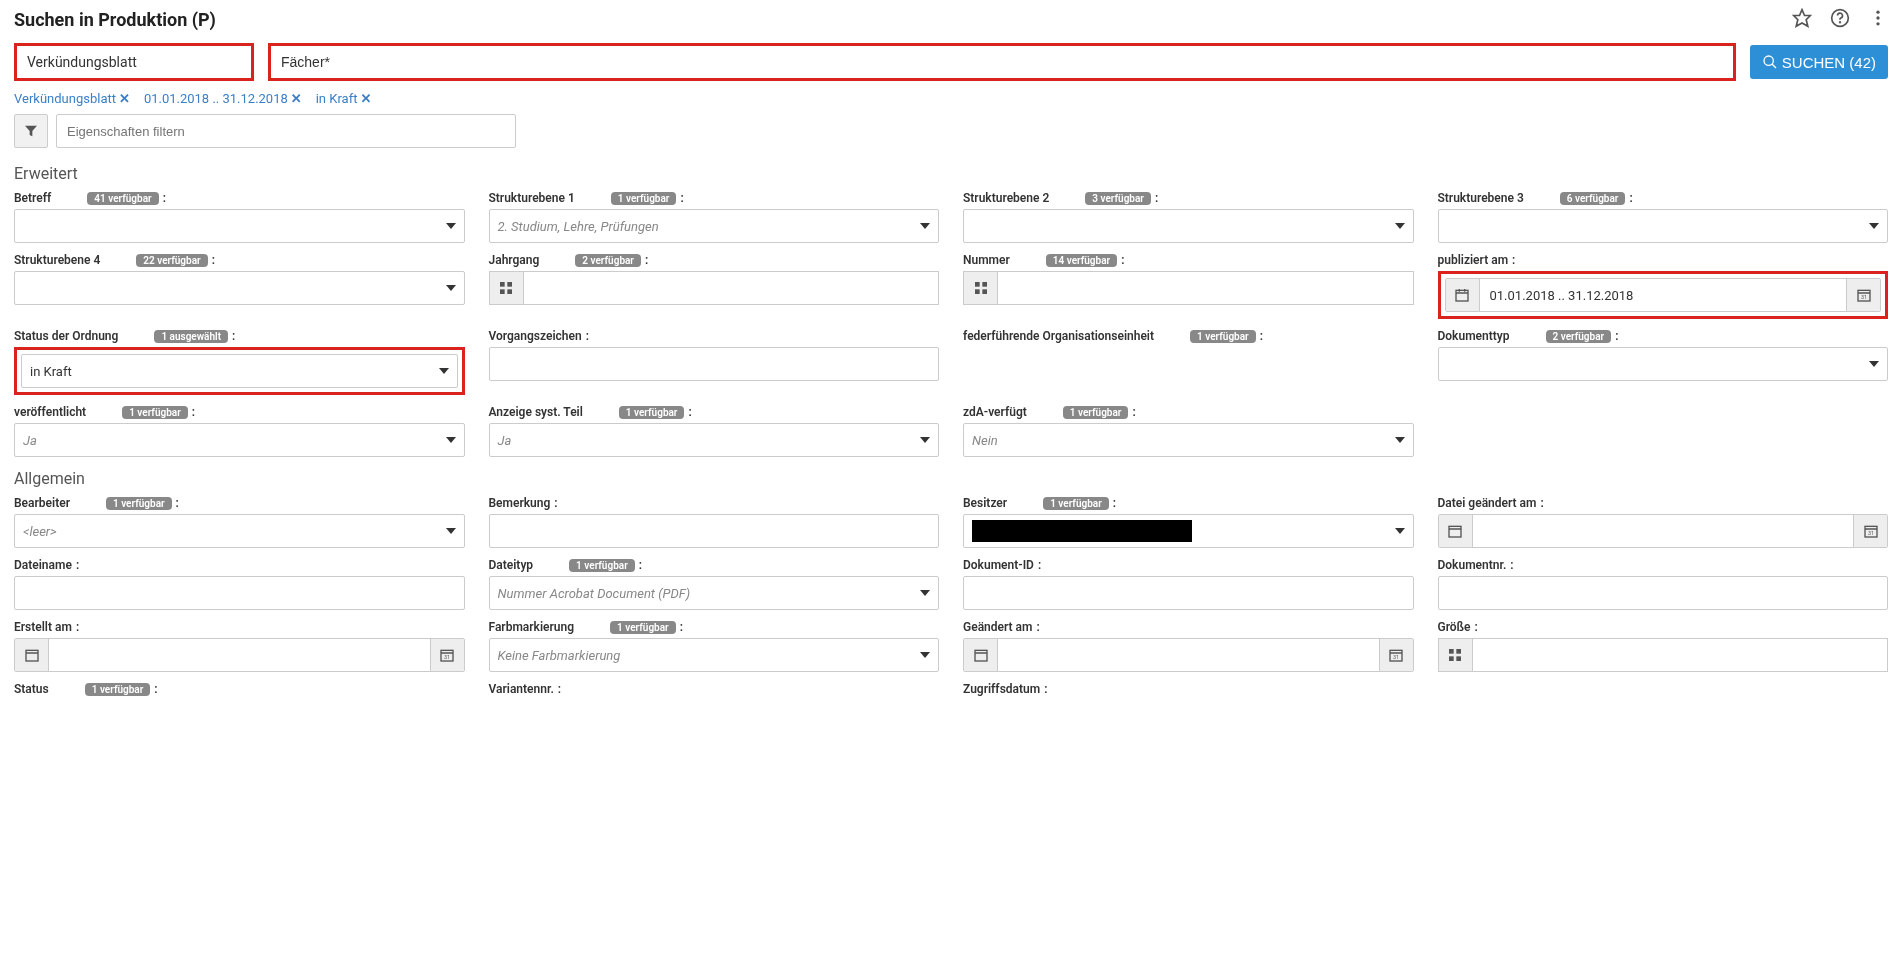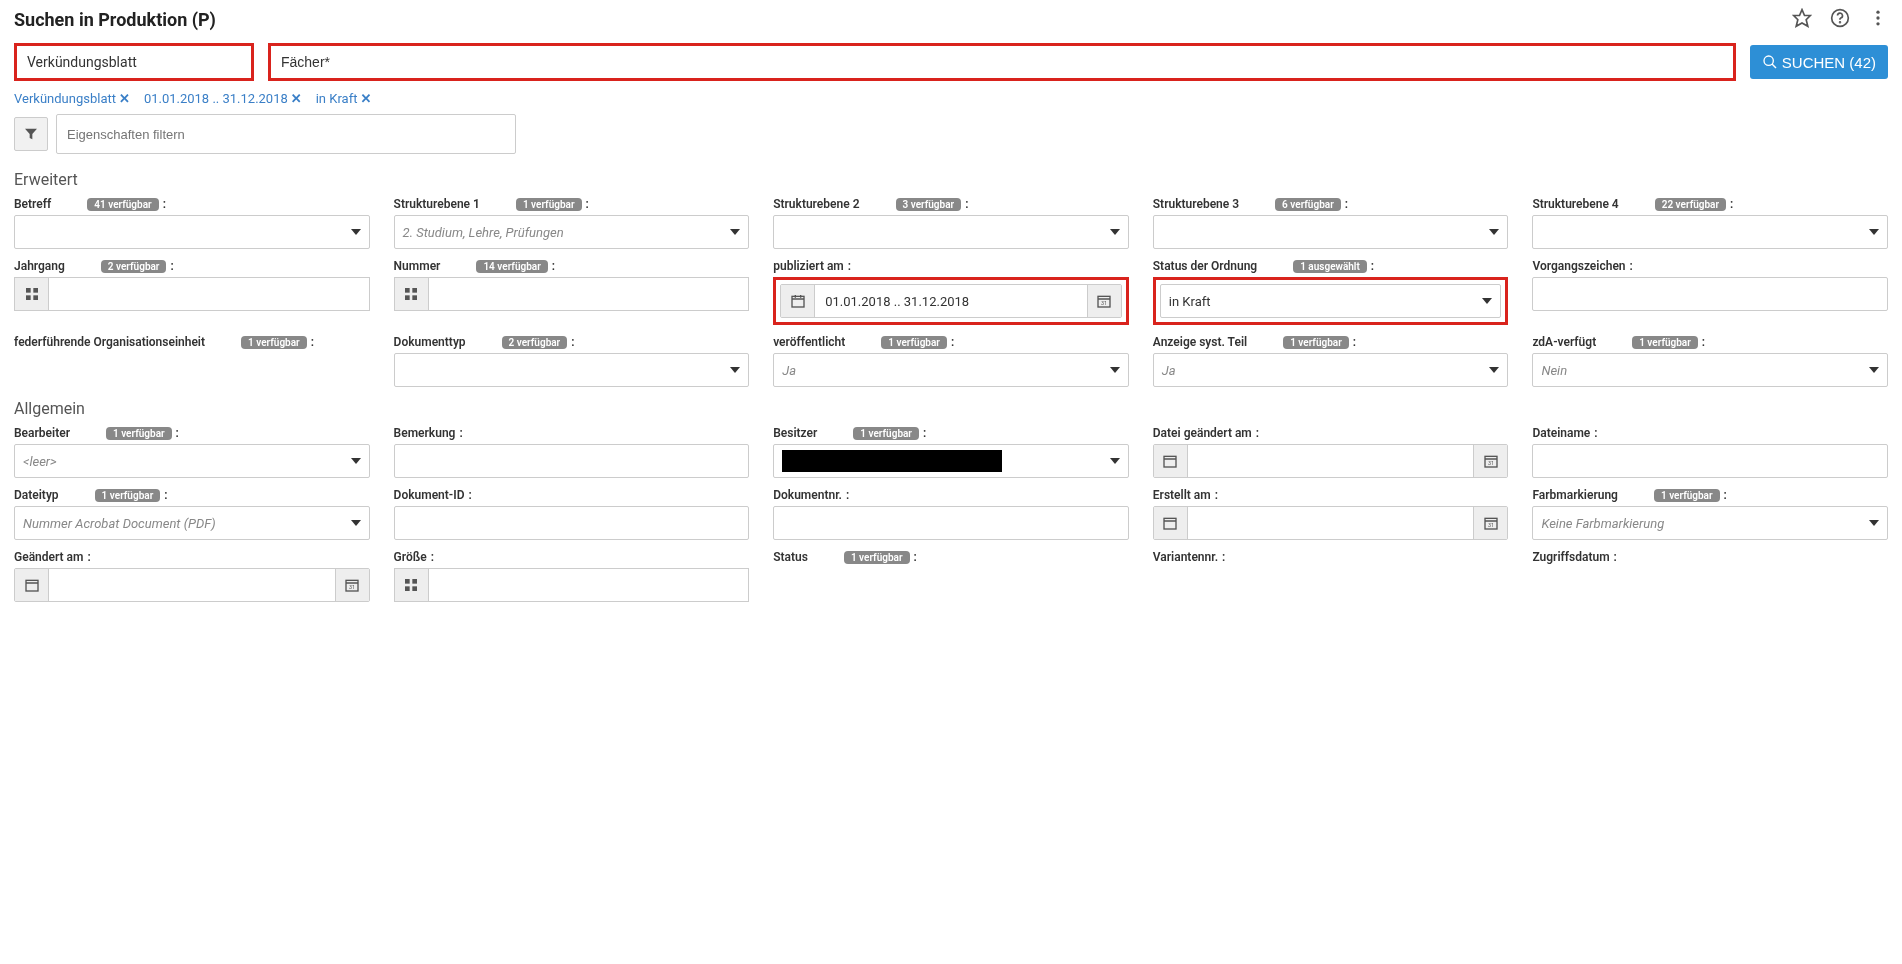--- a/index.html
+++ b/index.html
@@ -110,38 +110,38 @@
     background: #f1f1f1;
     display: flex;
     align-items: center;
     justify-content: center;
     cursor: pointer;
     border-radius: 2px;
   }
   .filter-icon-btn svg { width: 16px; height: 16px; fill: #555; }
   .filter-input {
     width: 460px;
-    height: 40px;
+    height: 34px;
     border: 1px solid #ccc;
     border-radius: 2px;
     padding: 4px 10px;
     font-size: 13px;
     color: #666;
     background: #fff;
   }
 
   .section-title {
     font-size: 16px;
     color: #555;
     margin: 12px 0 8px 0;
     font-weight: 400;
   }
   .grid3 {
     display: grid;
-    grid-template-columns: repeat(5, 1fr);
+    grid-template-columns: repeat(4, 1fr);
     gap: 10px 24px;
     margin-bottom: 8px;
   }
   .field-label {
     font-size: 12px;
     font-weight: 600;
     color: #333;
     margin-bottom: 4px;
     display: flex;
     align-items: center;

